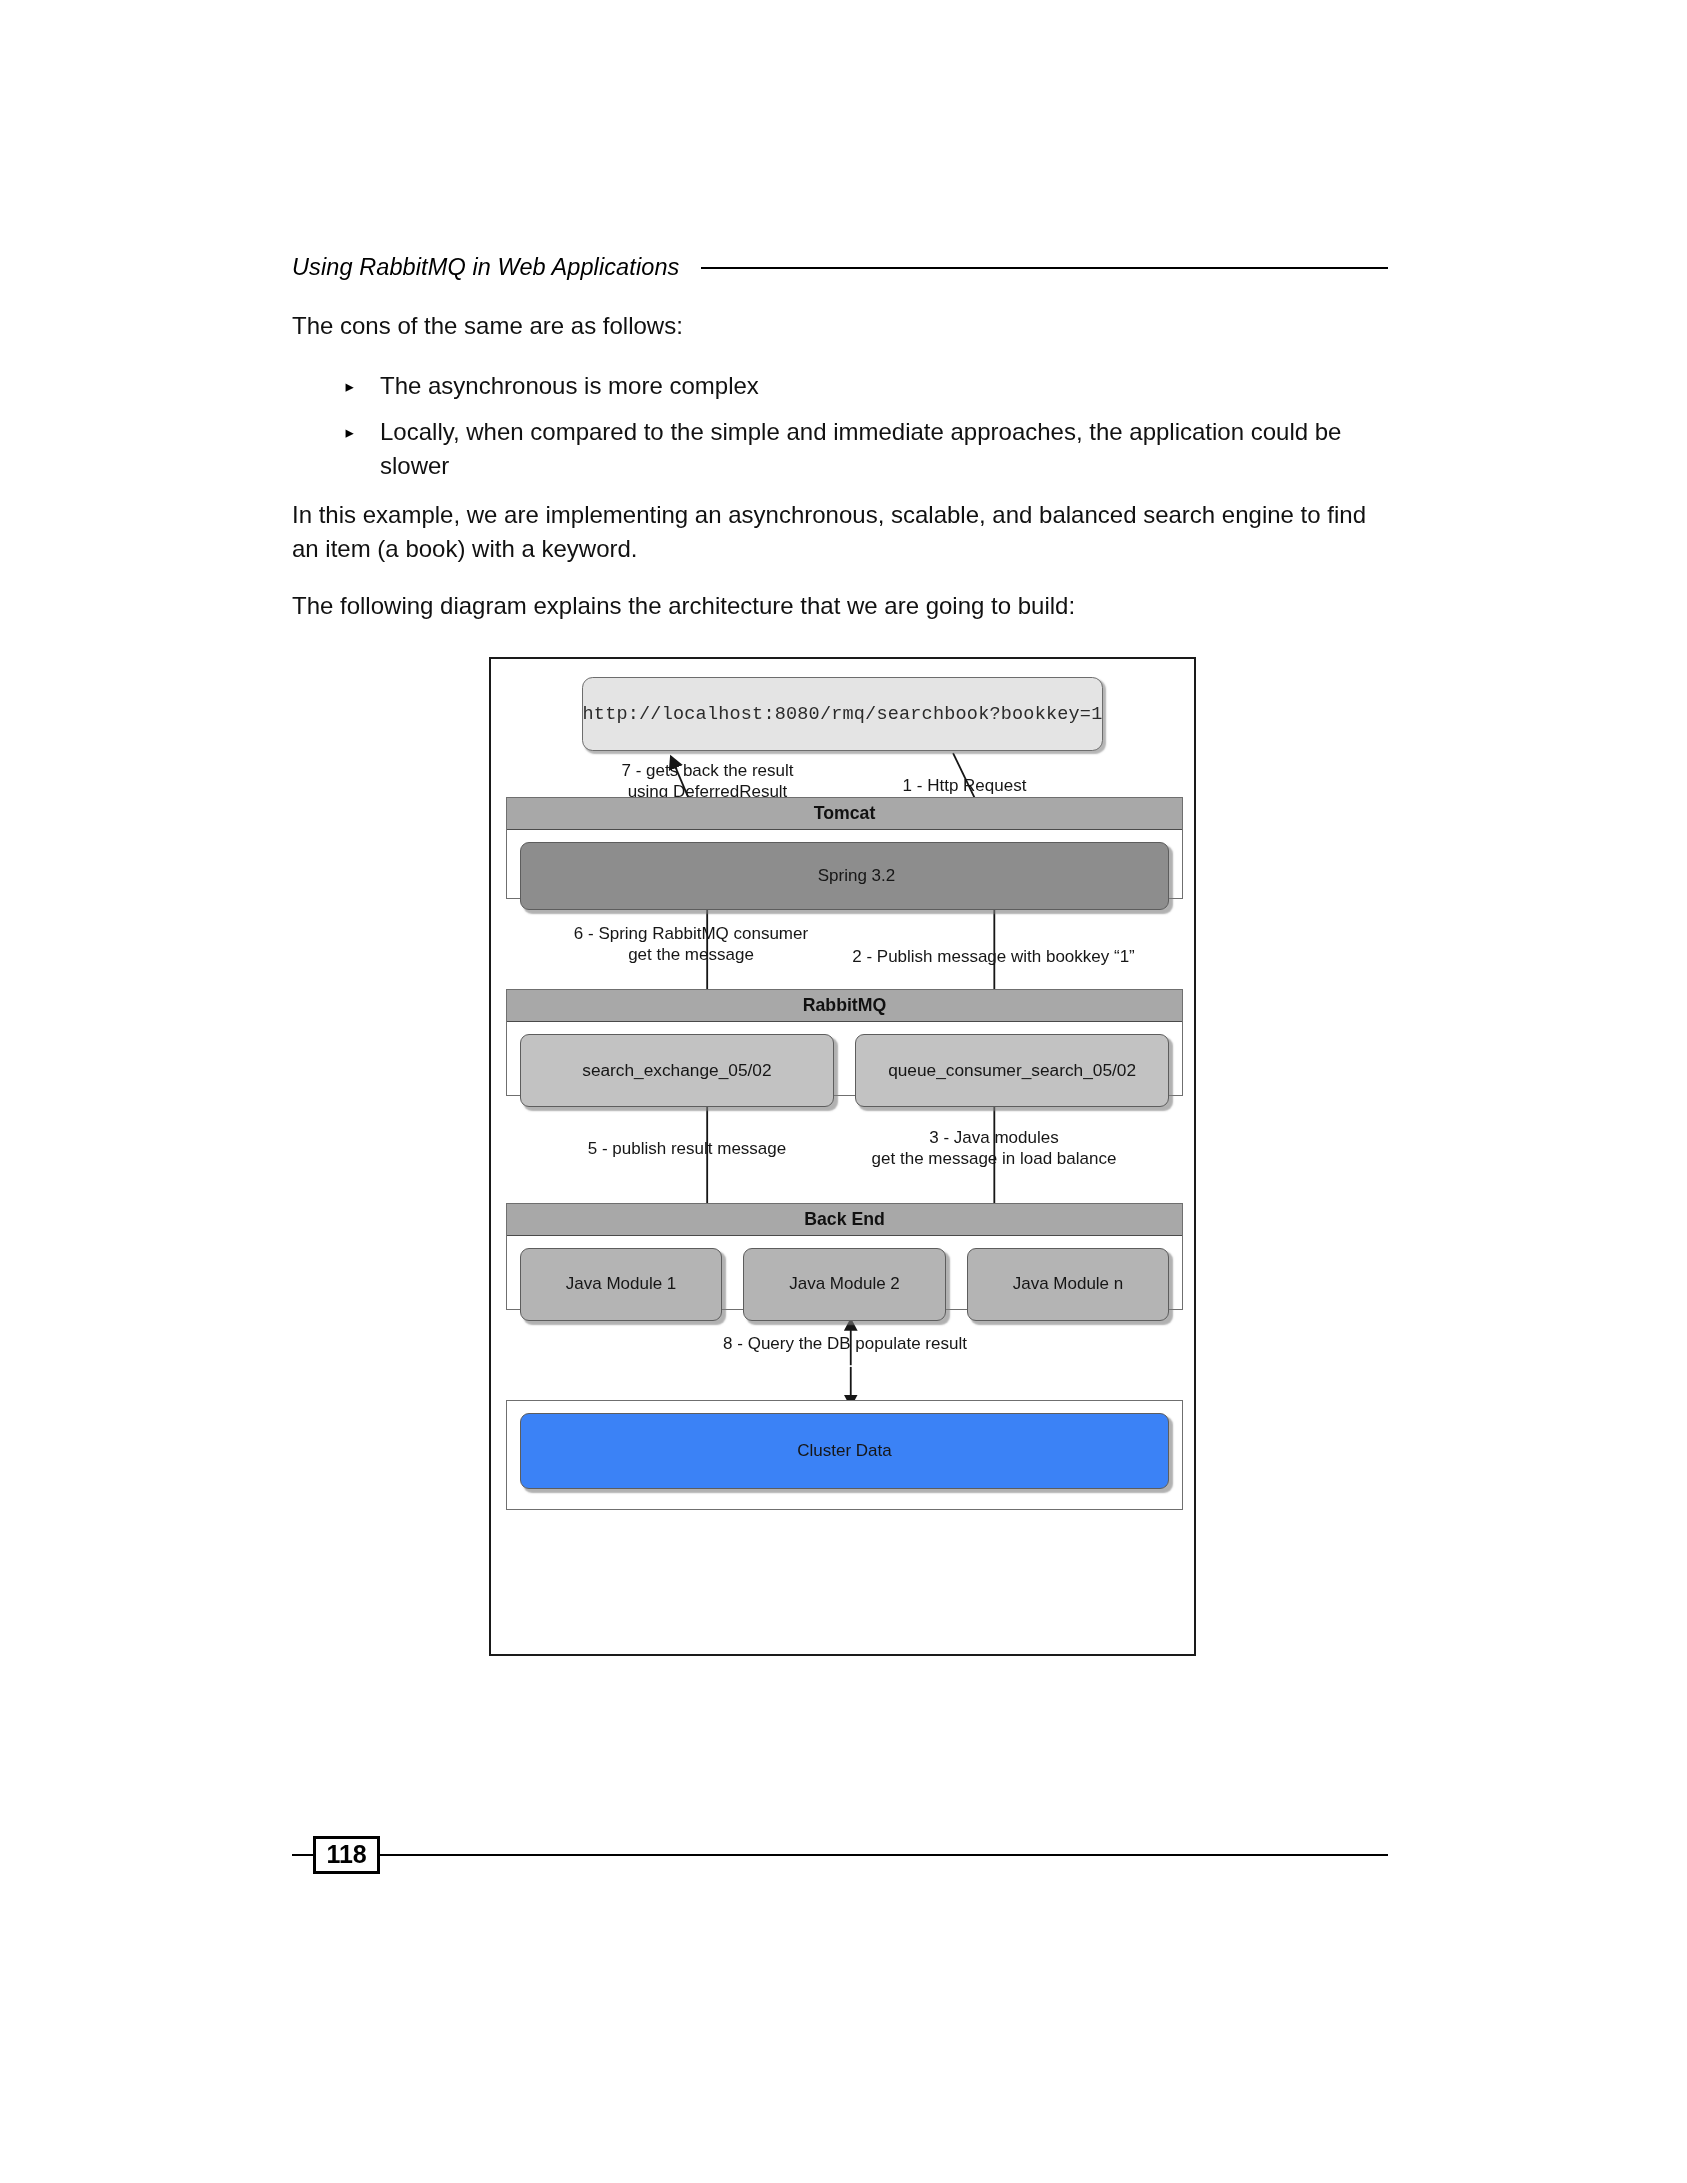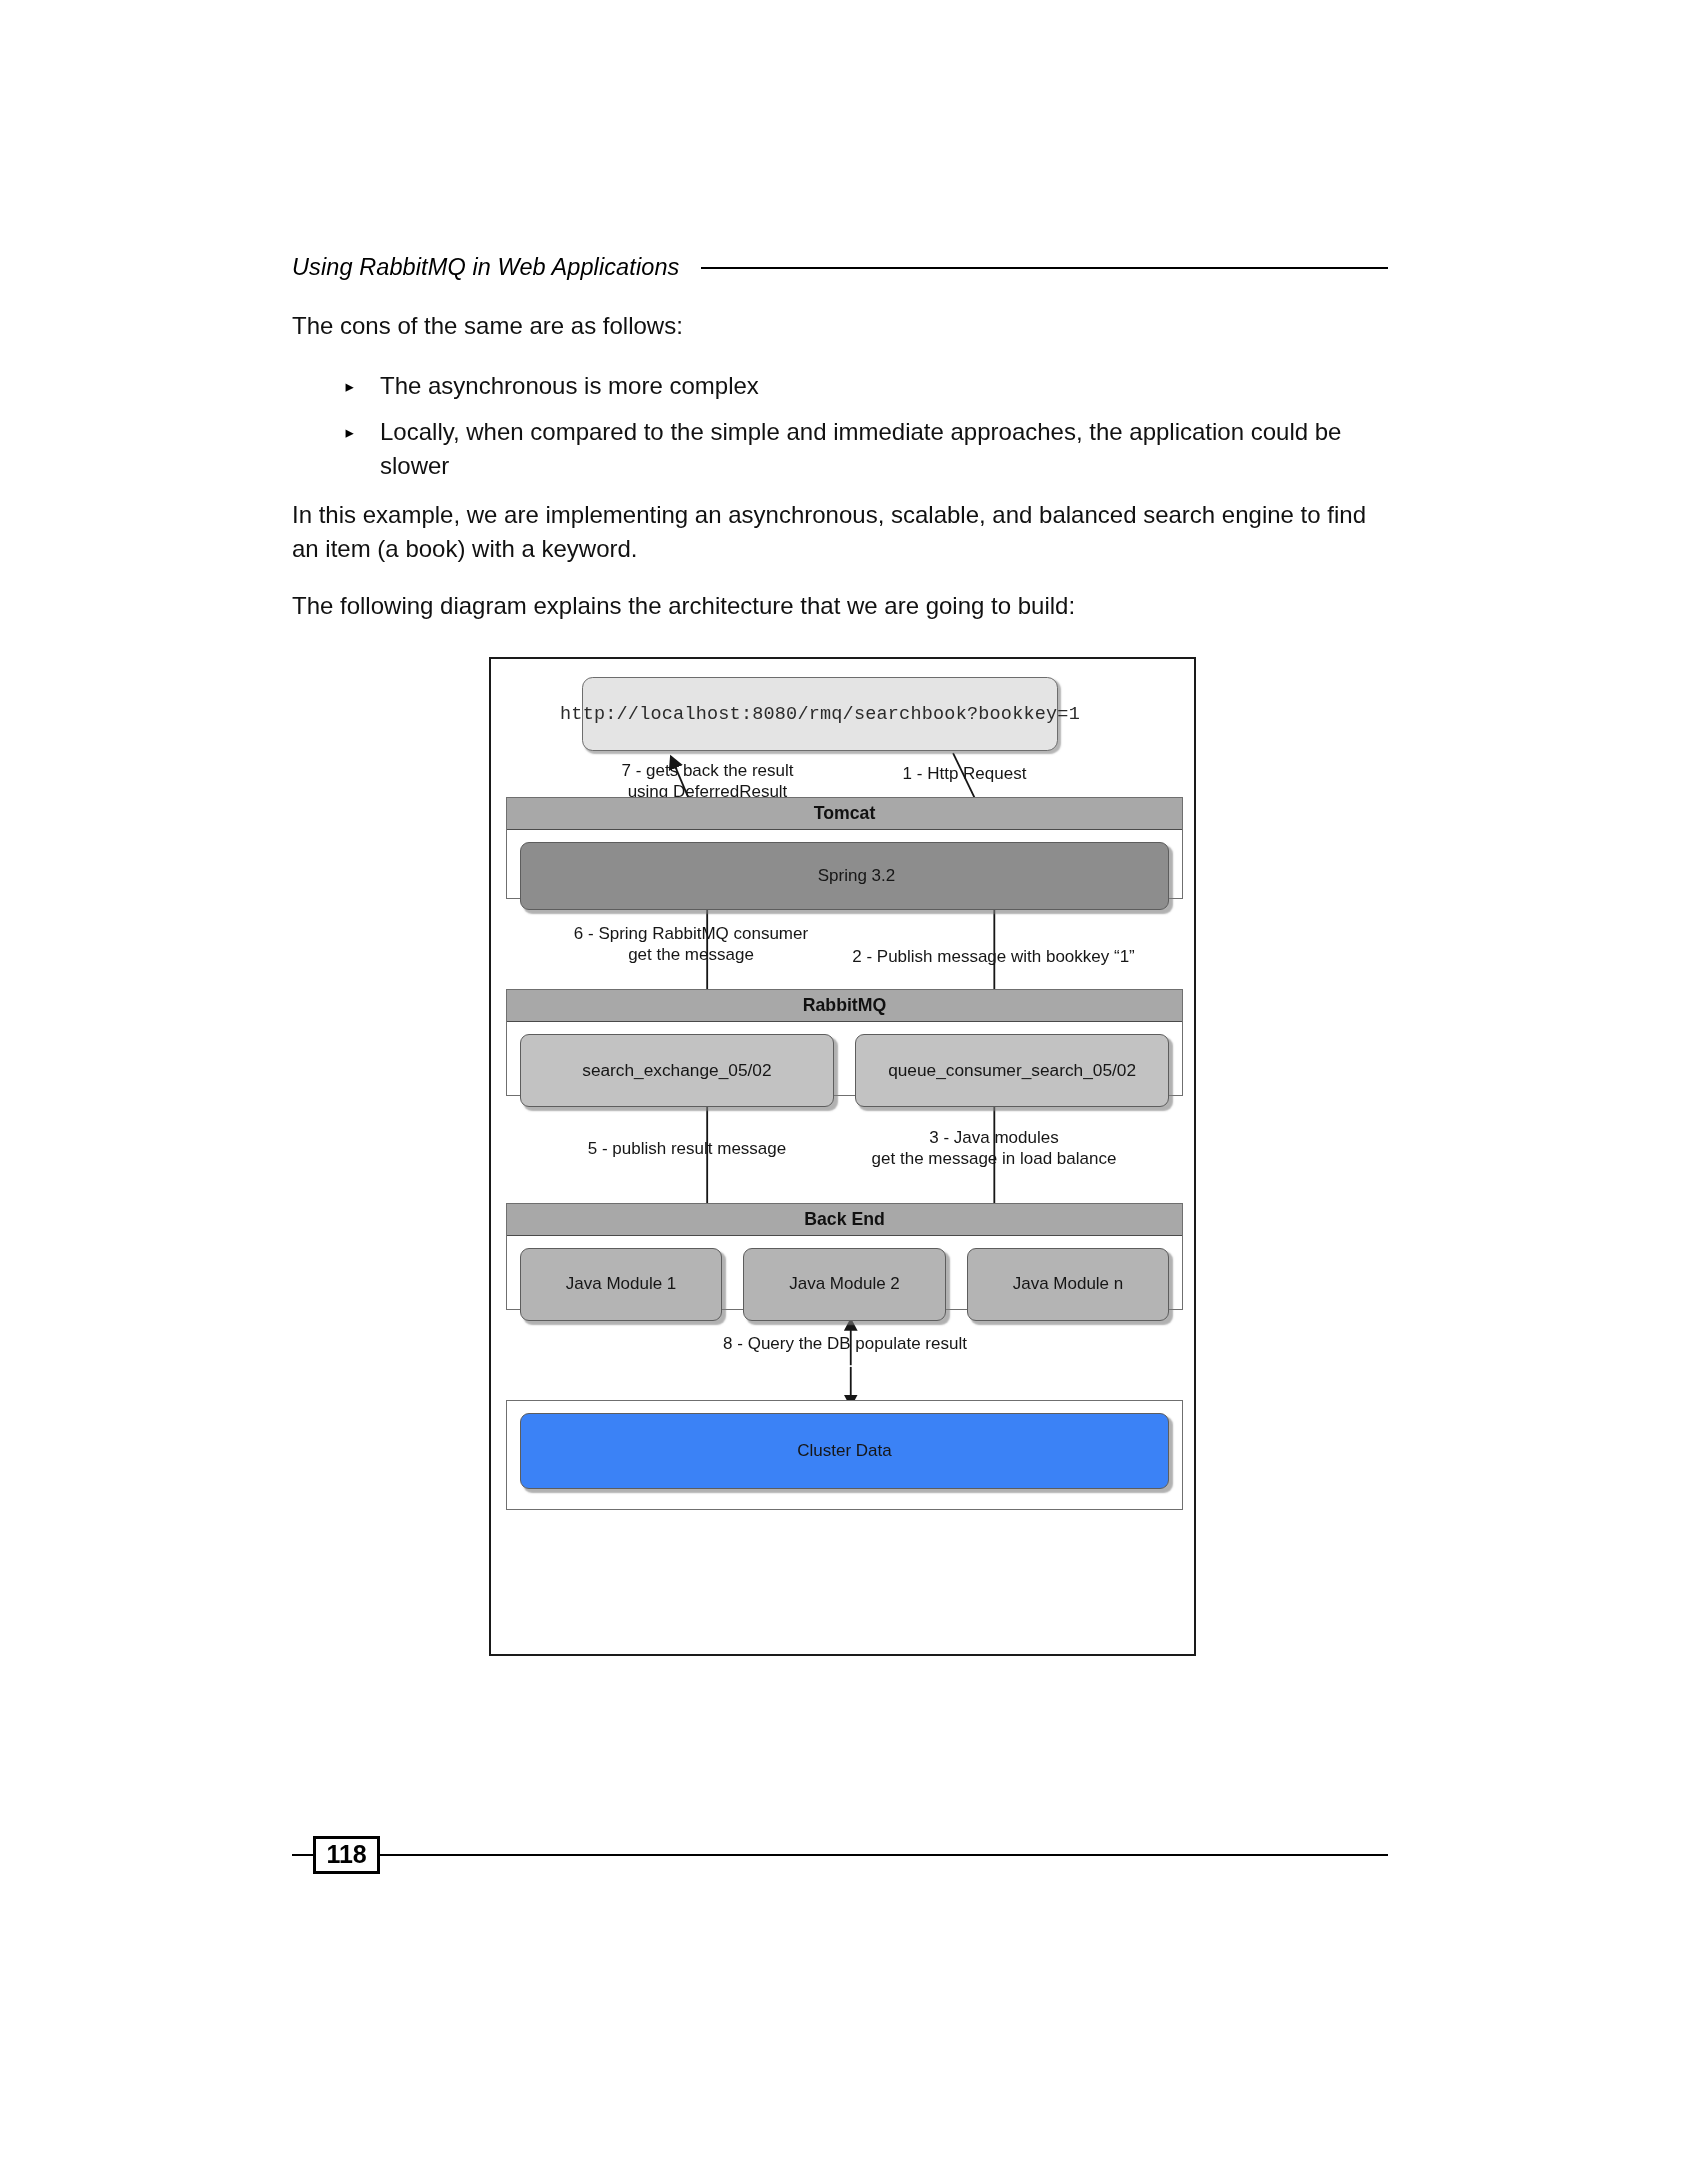--- a/index.html
+++ b/index.html
@@ -103,21 +103,21 @@
     position: absolute;
     left: 0; top: 0;
     width: 100%;
     height: 100%;
   }
 
   .url-box {
     position: absolute;
     left: 91px;
     top: 18px;
-    width: 476px;
+    width: 521px;
     height: 74px;
     background: #e4e4e4;
     border: 1.6px solid #6d6d6d;
     border-radius: 10.7px;
     box-shadow: 2.5px 2.5px 1.6px rgba(120,120,120,0.55);
     display: flex;
     align-items: center;
     justify-content: center;
     box-sizing: border-box;
   }
@@ -201,21 +201,21 @@
   
   .arrow-label {
     position: absolute;
     font-size: 17px;
     line-height: 21.4px;
     color: #161616;
     text-align: center;
     white-space: pre-line;
   }
   .lbl-7 { left: 97px; top: 101px;  width: 239px; }
-  .lbl-1 { left: 354px; top: 104px;  width: 239px; }
+  .lbl-1 { left: 354px; top: 116px;  width: 239px; }
   .lbl-6 { left: 64px;  top: 264px;  width: 272px; }
   .lbl-2 { left: 346px; top: 287px;  width: 313px; }
   .lbl-5 { left: 60px;  top: 479px;  width: 272px; }
   .lbl-3 { left: 363px; top: 468px;  width: 280px; }
   .lbl-4 { left: 189px; top: 674px;  width: 330px; }
 
   .svg-layer {
     position: absolute;
     left: 0; top: 0;
     width: 100%;

